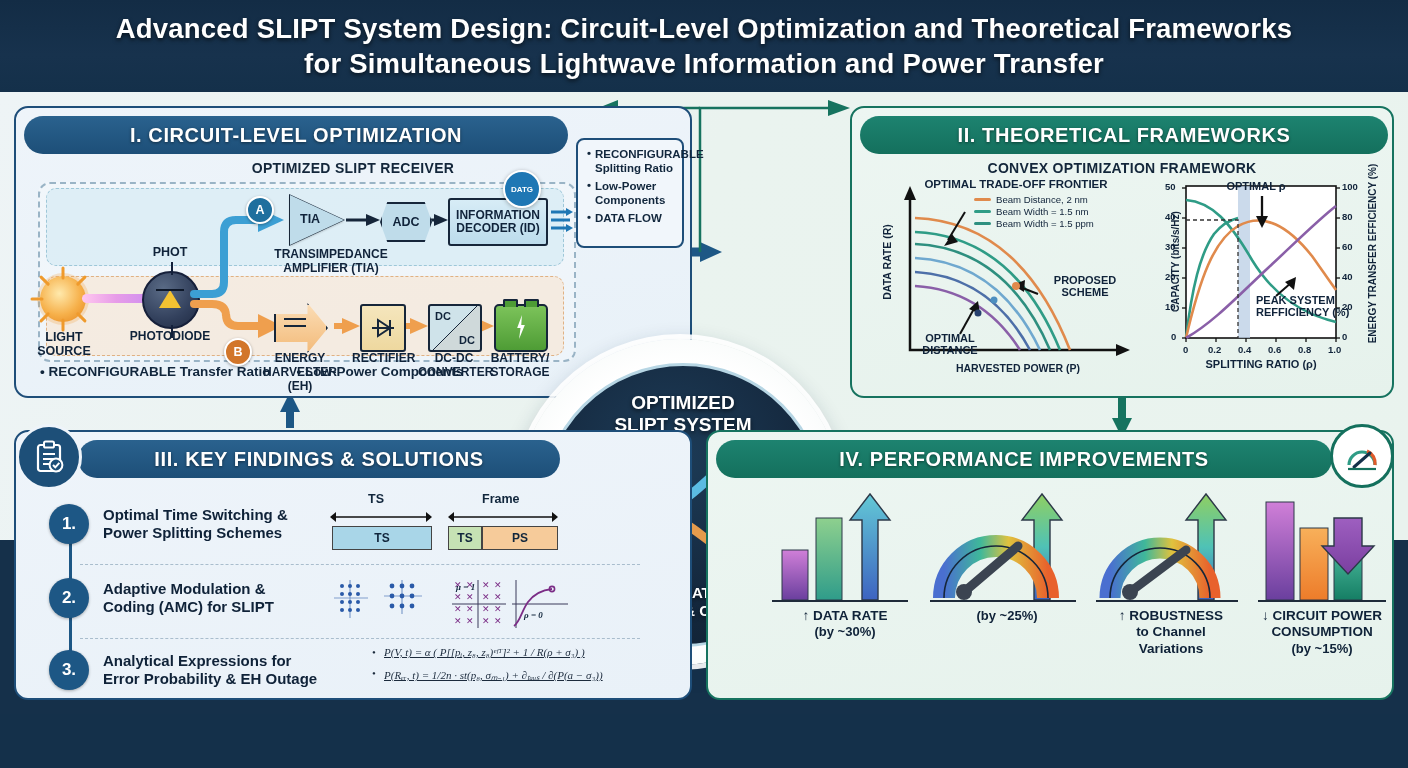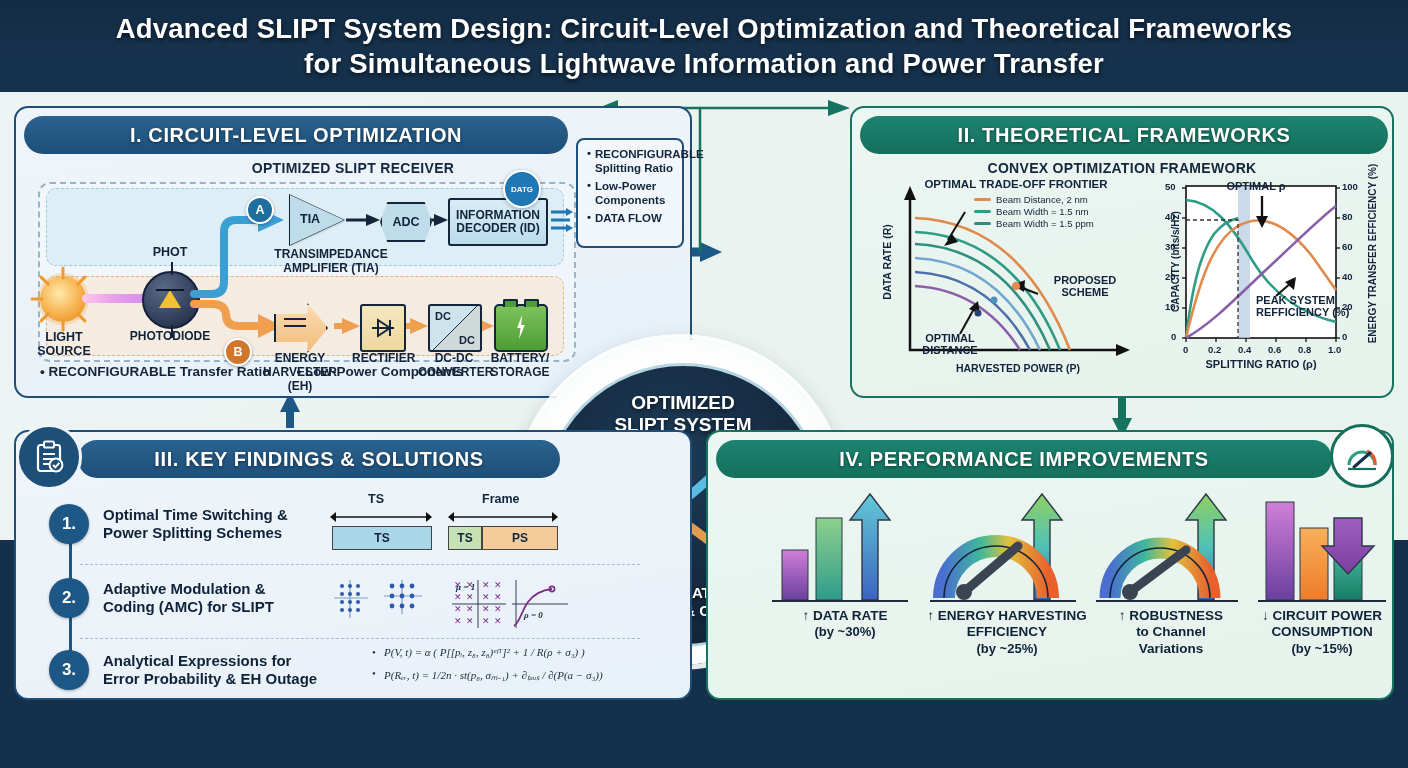--- a/index.html
+++ b/index.html
@@ -187,21 +187,21 @@
     display:flex;align-items:center;justify-content:center;font-size:17px;font-weight:bold;flex:0 0 40px;
     box-shadow:0 1px 3px rgba(0,0,0,.3);}
   .ftext{margin-left:14px;font-size:15px;font-weight:bold;color:#0f2238;line-height:1.22;padding-top:2px;}
   .fline{position:absolute;left:53px;width:3px;background:#1d5785;}
   .divider{position:absolute;border-top:1px dashed #a9bdcd;}
   .tsframe{position:absolute;}
   .tsbox{position:absolute;border:1px solid #444;box-sizing:border-box;
     display:flex;align-items:center;justify-content:center;font-size:12px;font-weight:bold;color:#11263c;}
   .cap-lbl{position:absolute;font-size:12.5px;font-weight:bold;color:#11263c;}
   .formulas{position:absolute;font-size:11px;color:#1c2b3d;font-family:"Liberation Serif",serif;}
-  .formulas div{margin-bottom:9px;position:relative;padding-left:12px;font-style:italic;}
+  .formulas div{margin-bottom:9px;position:relative;padding-left:12px;font-style:italic;text-decoration:underline;}
   .formulas div::before{content:"•";position:absolute;left:0;top:0;font-style:normal;}
 
   
   .gaugeicon{position:absolute;right:14px;top:332px;width:58px;height:58px;border-radius:50%;
     background:#fff;border:3px solid #14705d;display:flex;align-items:center;justify-content:center;z-index:6;}
   .metric{position:absolute;text-align:center;}
   .metric-lbl{font-size:13.5px;font-weight:bold;color:#0f2238;line-height:1.22;}
   .metric-sub{font-size:13px;font-weight:bold;color:#0f2238;}
 
   .conn{position:absolute;background:transparent;}
@@ -660,22 +660,20 @@
               <stop offset="1" stop-color="#e8612c"></stop>
             </linearGradient>
         </defs>
         <rect x="12" y="62" width="26" height="50" fill="url(#gp)" stroke="#2c3848"></rect>
         <rect x="46" y="30" width="26" height="82" fill="url(#gg)" stroke="#2c3848"></rect>
         <path d="M92,112 L92,32 L80,32 L100,6 L120,32 L108,32 L108,112 Z" fill="url(#garr)" stroke="#2c3848" stroke-width="1.4"></path>
         <line x1="2" y1="113" x2="138" y2="113" stroke="#1f2b3a" stroke-width="2"></line>
       </svg>
 
       <div class="metric" style="left:214px;top:176px;width:170px;">
-        <div class="metric-lbl" style="white-space:pre-line;">↑ ENERGY HARVESTING
-EFFICIENCY</div>
         <div class="metric-sub">(by ~25%)</div>
       </div>
       <svg style="position:absolute;left:218px;top:56px;width:166px;height:118px;">
         <path d="M108,112 L108,32 L96,32 L116,6 L136,32 L124,32 L124,112 Z" fill="url(#garr2)" stroke="#2c3848" stroke-width="1.4"></path>
         <path d="M18,110 A52,52 0 0,1 122,110" fill="none" stroke="url(#grb)" stroke-width="22" stroke-linecap="butt"></path>
         <path d="M18,110 A52,52 0 0,1 122,110" fill="none" stroke="#16263a" stroke-width="1.6"></path>
         <path d="M38,104 L92,58" stroke="#3b4451" stroke-width="9" stroke-linecap="round"></path>
         <circle cx="38" cy="104" r="8" fill="#3b4451"></circle>
         <line x1="4" y1="113" x2="150" y2="113" stroke="#1f2b3a" stroke-width="2"></line>
       </svg>

